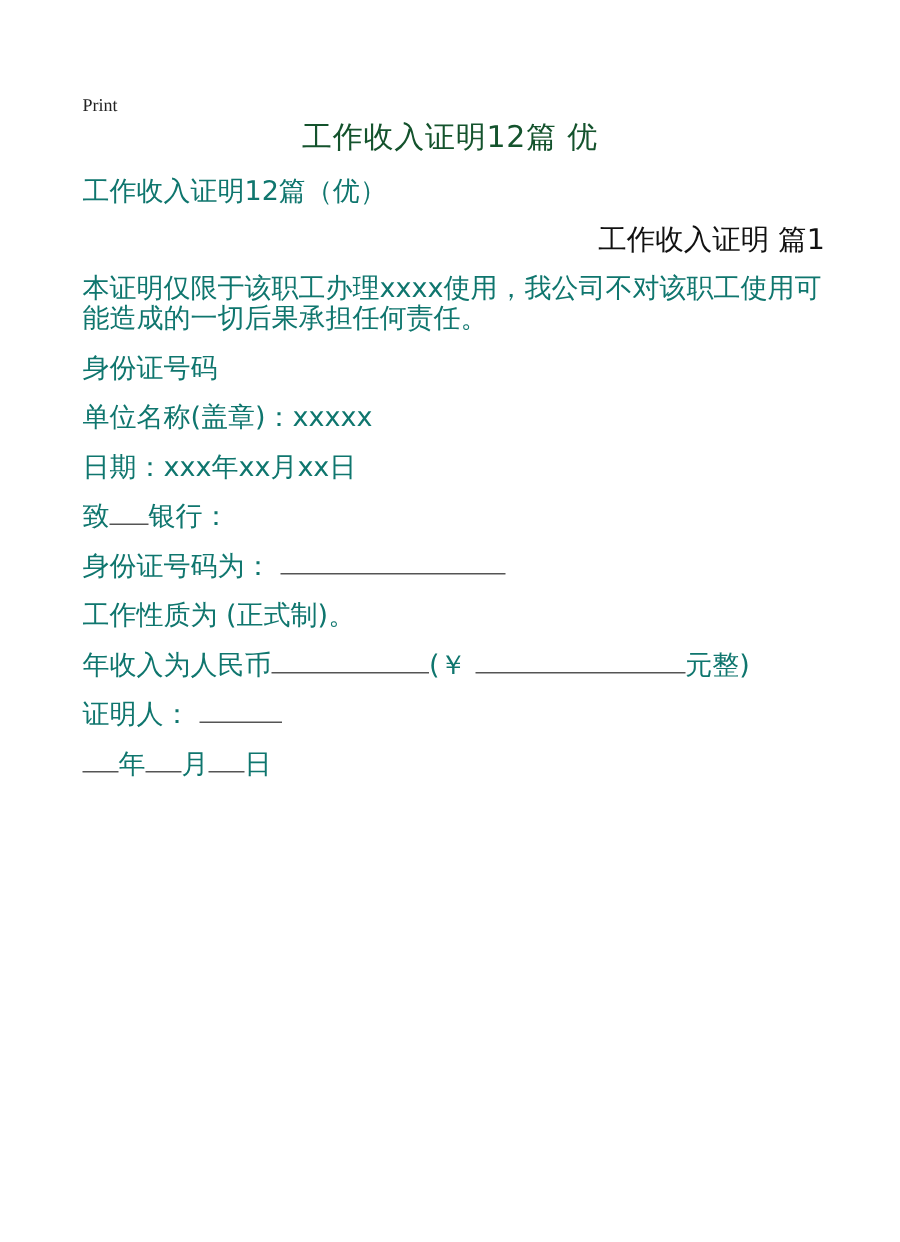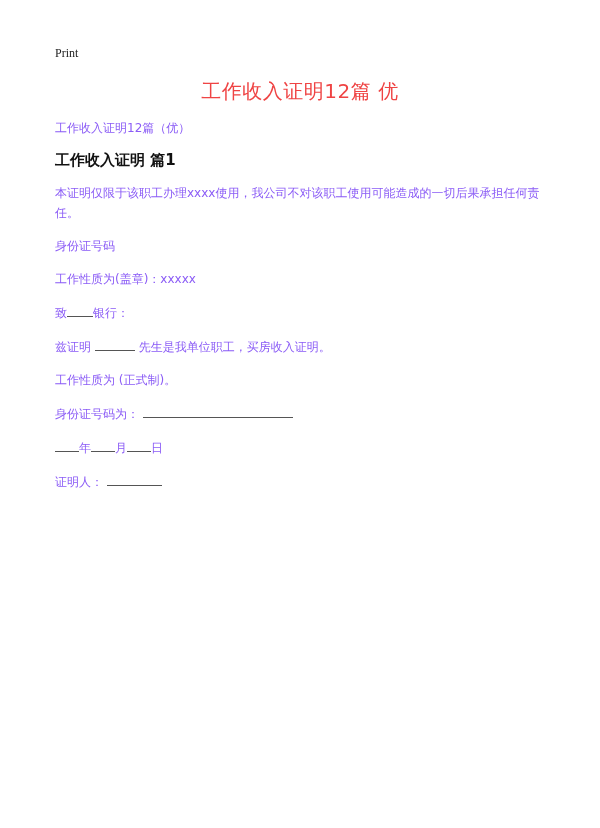--- a/index.html
+++ b/index.html
@@ -11,54 +11,55 @@
       width: 600px;
       height: 828px;
       position: relative;
       overflow: hidden;
       color: #1a1a1a;
       font-family: "DejaVu Sans", "Liberation Sans", sans-serif;
     }
     .print-link {
       position: absolute;
       left: 55px;
-      top: 46px;
+      top: 63px;
       font-family: "Liberation Serif", "DejaVu Serif", serif;
       font-size: 12px;
       color: #222;
     }
     .doc-title {
       position: absolute;
       left: 0;
       width: 600px;
       top: 78px;
       text-align: center;
       font-size: 20px;
-      color: #ef4444;
+      color: #14532d;
       letter-spacing: 0.5px;
     }
     .content {
       position: absolute;
       left: 55px;
       top: 118px;
       width: 495px;
     }
     .p {
-      font-size: 12px;
+      font-size: 18px;
       line-height: 20px;
       margin: 0 0 13px 0;
-      color: #8b5cf6;
+      color: #0f766e;
     }
     .p.subtitle { margin-bottom: 12px; }
     .h {
-      font-weight: bold;
-      font-size: 15px;
+      font-weight: normal;
+      font-size: 19px;
       line-height: 20px;
       margin: 0 0 13px 0;
       color: #111;
+      text-align: right;
     }
     .blank {
       display: inline-block;
       border-bottom: 1px solid #555;
       height: 14px;
       vertical-align: baseline;
     }
     .w40 { width: 40px; }
     .w55 { width: 55px; }
     .w150 { width: 150px; }
@@ -76,45 +77,45 @@
 
 <div class="doc-title">工作收入证明12篇 优</div>
 
 <div class="content">
 
   <div class="p subtitle">工作收入证明12篇（优）</div>
 
   <div class="h">工作收入证明 篇1</div>
   <div class="p">本证明仅限于该职工办理xxxx使用，我公司不对该职工使用可能造成的一切后果承担任何责任。</div>
   <div class="p">身份证号码</div>
-  <div class="p">工作性质为(盖章)：xxxxx</div>
+  <div class="p">单位名称(盖章)：xxxxx</div>
+  <div class="p">日期：xxx年xx月xx日</div>
 
 
   <div class="p">
     <span>致</span><span class="blank w26"></span><span>银行：</span>
   </div>
 
-  <div class="p">
-    <span>兹证明</span>
-    <span class="blank w40"></span>
-    <span>先生是我单位职工，买房收入证明。</span>
-  </div>
 
-
-  <div class="p">工作性质为 (正式制)。</div>
 
   <div class="p">
     <span>身份证号码为：</span>
     <span class="blank w150"></span>
   </div>
 
+  <div class="p">工作性质为 (正式制)。</div>
 
 
   <div class="p">
-    <span class="blank w24"></span><span>年</span><span class="blank w24"></span><span>月</span><span class="blank w24"></span><span>日</span>
+    <span>年收入为人民币</span><span class="blank w105"></span><span>(￥</span>
+    <span class="blank w140"></span><span>元整)</span>
   </div>
 
   <div class="p">
     <span>证明人：</span>
     <span class="blank w55"></span>
   </div>
 
+  <div class="p">
+    <span class="blank w24"></span><span>年</span><span class="blank w24"></span><span>月</span><span class="blank w24"></span><span>日</span>
+  </div>
+
 </div>
 
 </body></html>

